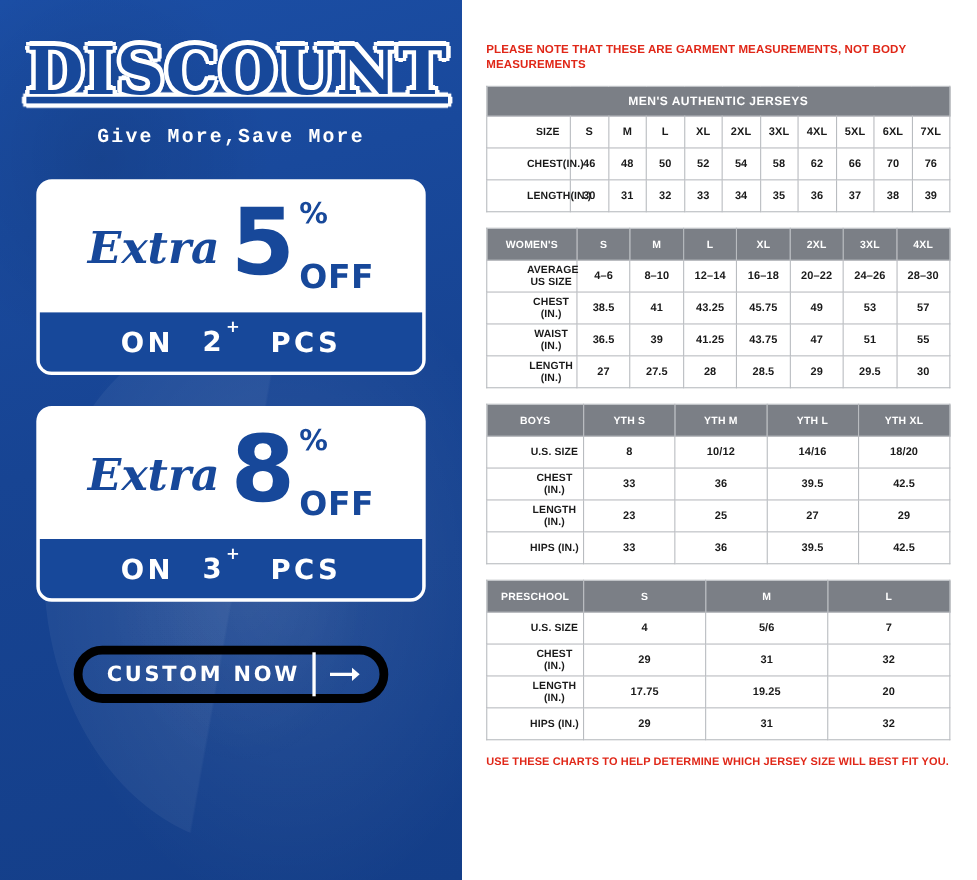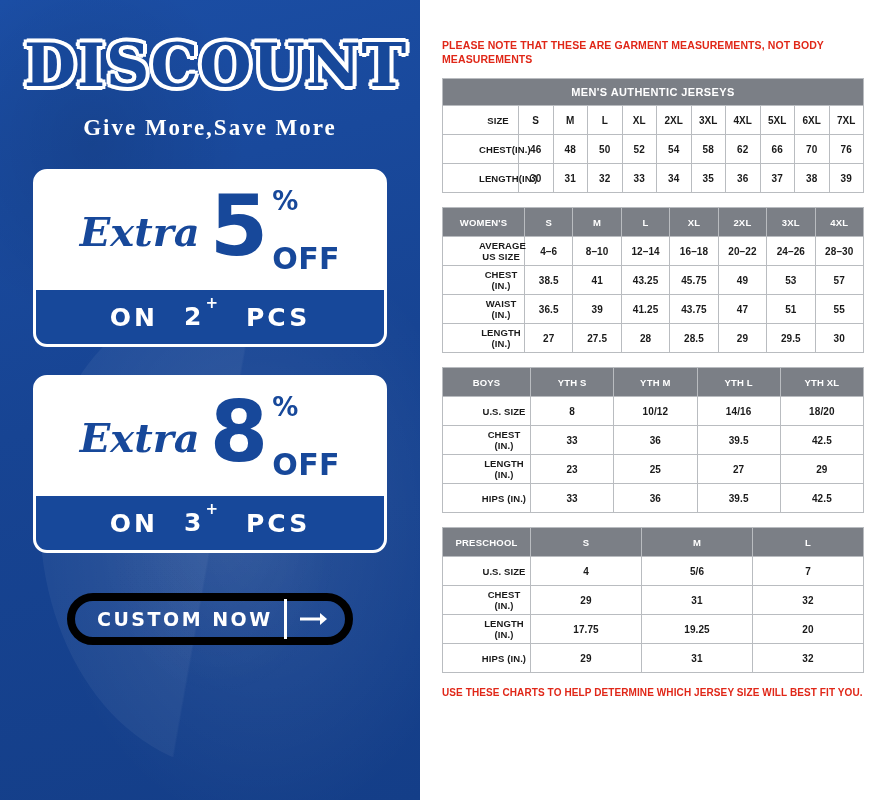--- a/index.html
+++ b/index.html
@@ -46,29 +46,30 @@
     font-weight:700;
     font-size:60px;
     letter-spacing:1px;
     color:#17489a;
     -webkit-text-stroke:0;
     text-shadow:
       -3px 0 0 #fff, 3px 0 0 #fff, 0 -3px 0 #fff, 0 3px 0 #fff,
       -3px -3px 0 #fff, 3px -3px 0 #fff, -3px 3px 0 #fff, 3px 3px 0 #fff,
       -4px 0 0 #fff, 4px 0 0 #fff, 0 -4px 0 #fff, 0 4px 0 #fff;
     line-height:1.05;
+    text-decoration:underline;
   }
   .tagline{
     text-align:center;
     color:#ffffff;
-    font-size:23px;
+    font-size:18px;
     letter-spacing:2px;
     margin-top:18px;
     font-weight:600;
-    font-family:Liberation Serif, serif;
+    font-family:Liberation Mono, monospace;
   }
 
   .offer{
     margin:28px auto 0;
     width:348px;
     border:3px solid #ffffff;
     border-radius:14px;
     overflow:hidden;
     background:#ffffff;
   }

